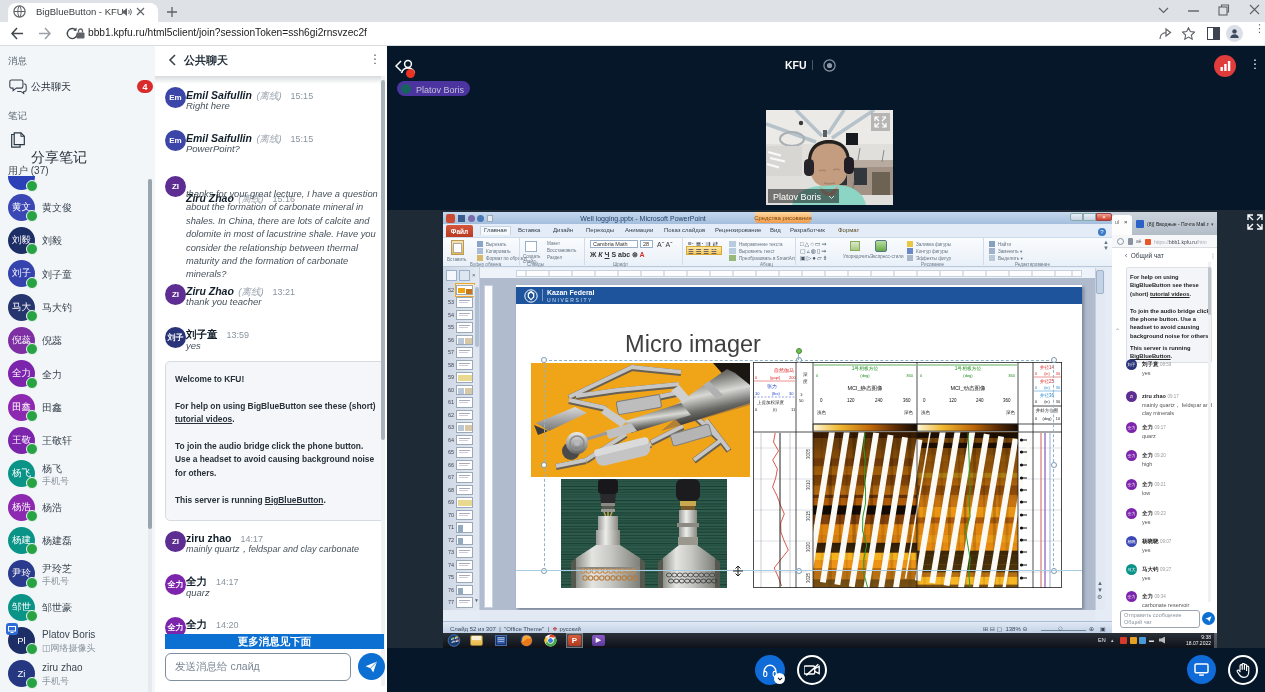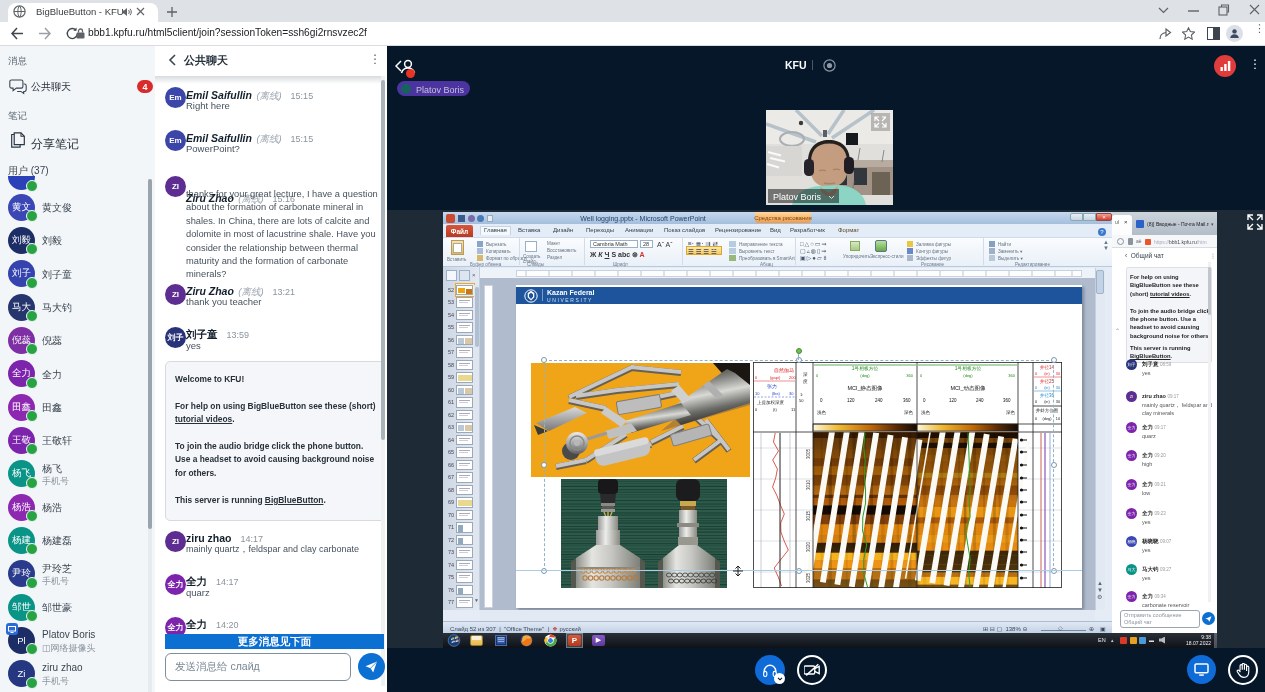--- a/index.html
+++ b/index.html
@@ -23,21 +23,21 @@
 .uname { position:absolute; left:42px; font-size:10px; color:#3b4651; white-space:nowrap; }
 .usub { position:absolute; left:42px; font-size:9px; color:#8a949e; white-space:nowrap; }
 .gbadge { position:absolute; left:26px; width:12px; height:12px; border-radius:50%; background:#27a343; border:1.5px solid #f3f6f9; color:#fff; font-size:7px; display:flex; align-items:center; justify-content:center; font-style:italic; font-weight:bold;}
 
 
 #chat { position:absolute; left:155px; top:46px; width:232px; height:646px; background:#fff; overflow:hidden; }
 .cmsg-name { font-weight:bold; font-style:italic; color:#121f2b; font-size:10.5px; }
 .cmsg-name2 { font-weight:bold; color:#121f2b; font-size:10.5px; }
 .cmsg-off { font-style:italic; color:#9aa4ae; font-size:9.5px; }
 .cmsg-time { color:#8a949e; font-size:9px; }
-.cmsg-text { color:#47525c; font-size:9.5px; }
+.cmsg-text { color:#47525c; font-size:9.5px;font-style:italic; }
 .cav { position:absolute; width:21px; height:21px; font-size:8px; font-weight:bold; overflow:hidden; }
 
 
 #main { position:absolute; left:387px; top:46px; width:878px; height:646px; background:#06172a; }
 
 
 #ssbox { position:absolute; left:0px; top:164px; width:878px; height:438px; background:#1f2a37; }
 
 
 #ppt { position:absolute; left:56px; top:2px; width:669px; height:421px; background:#e7eef7; }
@@ -125,21 +125,21 @@
         <path d="M18 7h1a2 2 0 0 1 2 2v5a2 2 0 0 1-2 2h-1v2.5L14.5 16H10" fill="none" stroke="#37424e" stroke-width="1.3"></path>
       </svg>
     <div class="abs" style="left:31px;top:34px;font-size:10px;color:#29323c">公共聊天</div>
     <div class="abs fa" style="left:137px;top:34px;width:16px;height:13px;border-radius:7px;background:#d92b2b;color:#fff;font-size:9px;font-weight:bold">4</div>
     <div class="seclab" style="top:64px">笔记</div>
     <svg class="abs" style="left:10px;top:85px" width="16" height="18" viewBox="0 0 19 21">
         <path d="M5 4V2h8l4 4v10H5z" fill="none" stroke="#2b3844" stroke-width="1.4"></path>
         <path d="M13 2v4h4" fill="none" stroke="#2b3844" stroke-width="1.2"></path>
         <path d="M5 4H2v15h10v-3" fill="none" stroke="#2b3844" stroke-width="1.4"></path>
       </svg>
-    <div class="abs" style="left:31px;top:90px;font-size:12px;color:#29323c">分享笔记</div>
+    <div class="abs" style="left:31px;top:103px;font-size:14px;color:#29323c">分享笔记</div>
     <div class="seclab" style="top:118px;color:#3c4650;font-size:10px">用户 (37)</div>
     <div id="ulist" style="position:absolute;left:0;top:130px;width:148px;height:516px;overflow:hidden">
       <div class="av uav" style="top:-13px;background:#2a41b8"></div>
         <div class="gbadge" style="top:4px"></div>
       <div class="av uav" style="top:17.5px;background:#3a47b5">黄文</div>
         <div class="gbadge" style="top:34px"></div>
         <div class="uname" style="top:25px">黄文俊</div>
       <div class="av uav" style="top:50.5px;background:#1d2d66">刘毅</div>
         <div class="gbadge" style="top:67px"></div>
         <div class="uname" style="top:58px">刘毅</div>
@@ -614,20 +614,21 @@
         <div id="slide" class="abs" style="left:73px;top:73px;width:566px;height:323px;background:#fff;box-shadow:2px 2px 3px rgba(60,70,90,.45)">
         <div class="abs" style="left:0;top:2px;width:566px;height:17px;background:#1e549b"></div>
 <svg class="abs" style="left:8px;top:3.5px" width="14" height="14" viewBox="0 0 16 17">
               <circle cx="8" cy="8.5" r="7.5" fill="none" stroke="#fff" stroke-width="1.2"></circle>
               <path d="M8 2l4 3v5l-4 4-4-4V5z" fill="#fff"></path>
               <path d="M8 4.5L5.5 6.5v3L8 12l2.5-2.5v-3z" fill="#1e549b"></path>
             </svg>
 <div class="abs" style="left:26px;top:4px;width:1px;height:12px;background:#7a9cc4"></div>
 <div class="abs" style="left:31px;top:4px;font-size:7px;font-weight:bold;color:#fff">Kazan Federal</div>
 <div class="abs" style="left:31px;top:12px;font-size:5px;letter-spacing:1.6px;color:#cfe0f2">UNIVERSITY</div>
+        <div class="abs" style="left:0;top:46px;width:354px;text-align:center;font-size:23.5px;color:#3f3f3f">Micro imager</div>
         <svg class="abs" style="left:15px;top:78px" width="219" height="114" viewBox="0 0 219 114">
 <defs>
 <linearGradient id="met" x1="0" y1="0" x2="0" y2="1">
                   <stop offset="0" stop-color="#ececec"></stop>
                   <stop offset=".5" stop-color="#a8a8a8"></stop>
                   <stop offset="1" stop-color="#606060"></stop>
                 </linearGradient>
 <linearGradient id="met2" x1="0" y1="0" x2="0" y2="1">
                   <stop offset="0" stop-color="#d8d8d8"></stop>
                   <stop offset="1" stop-color="#787878"></stop>

